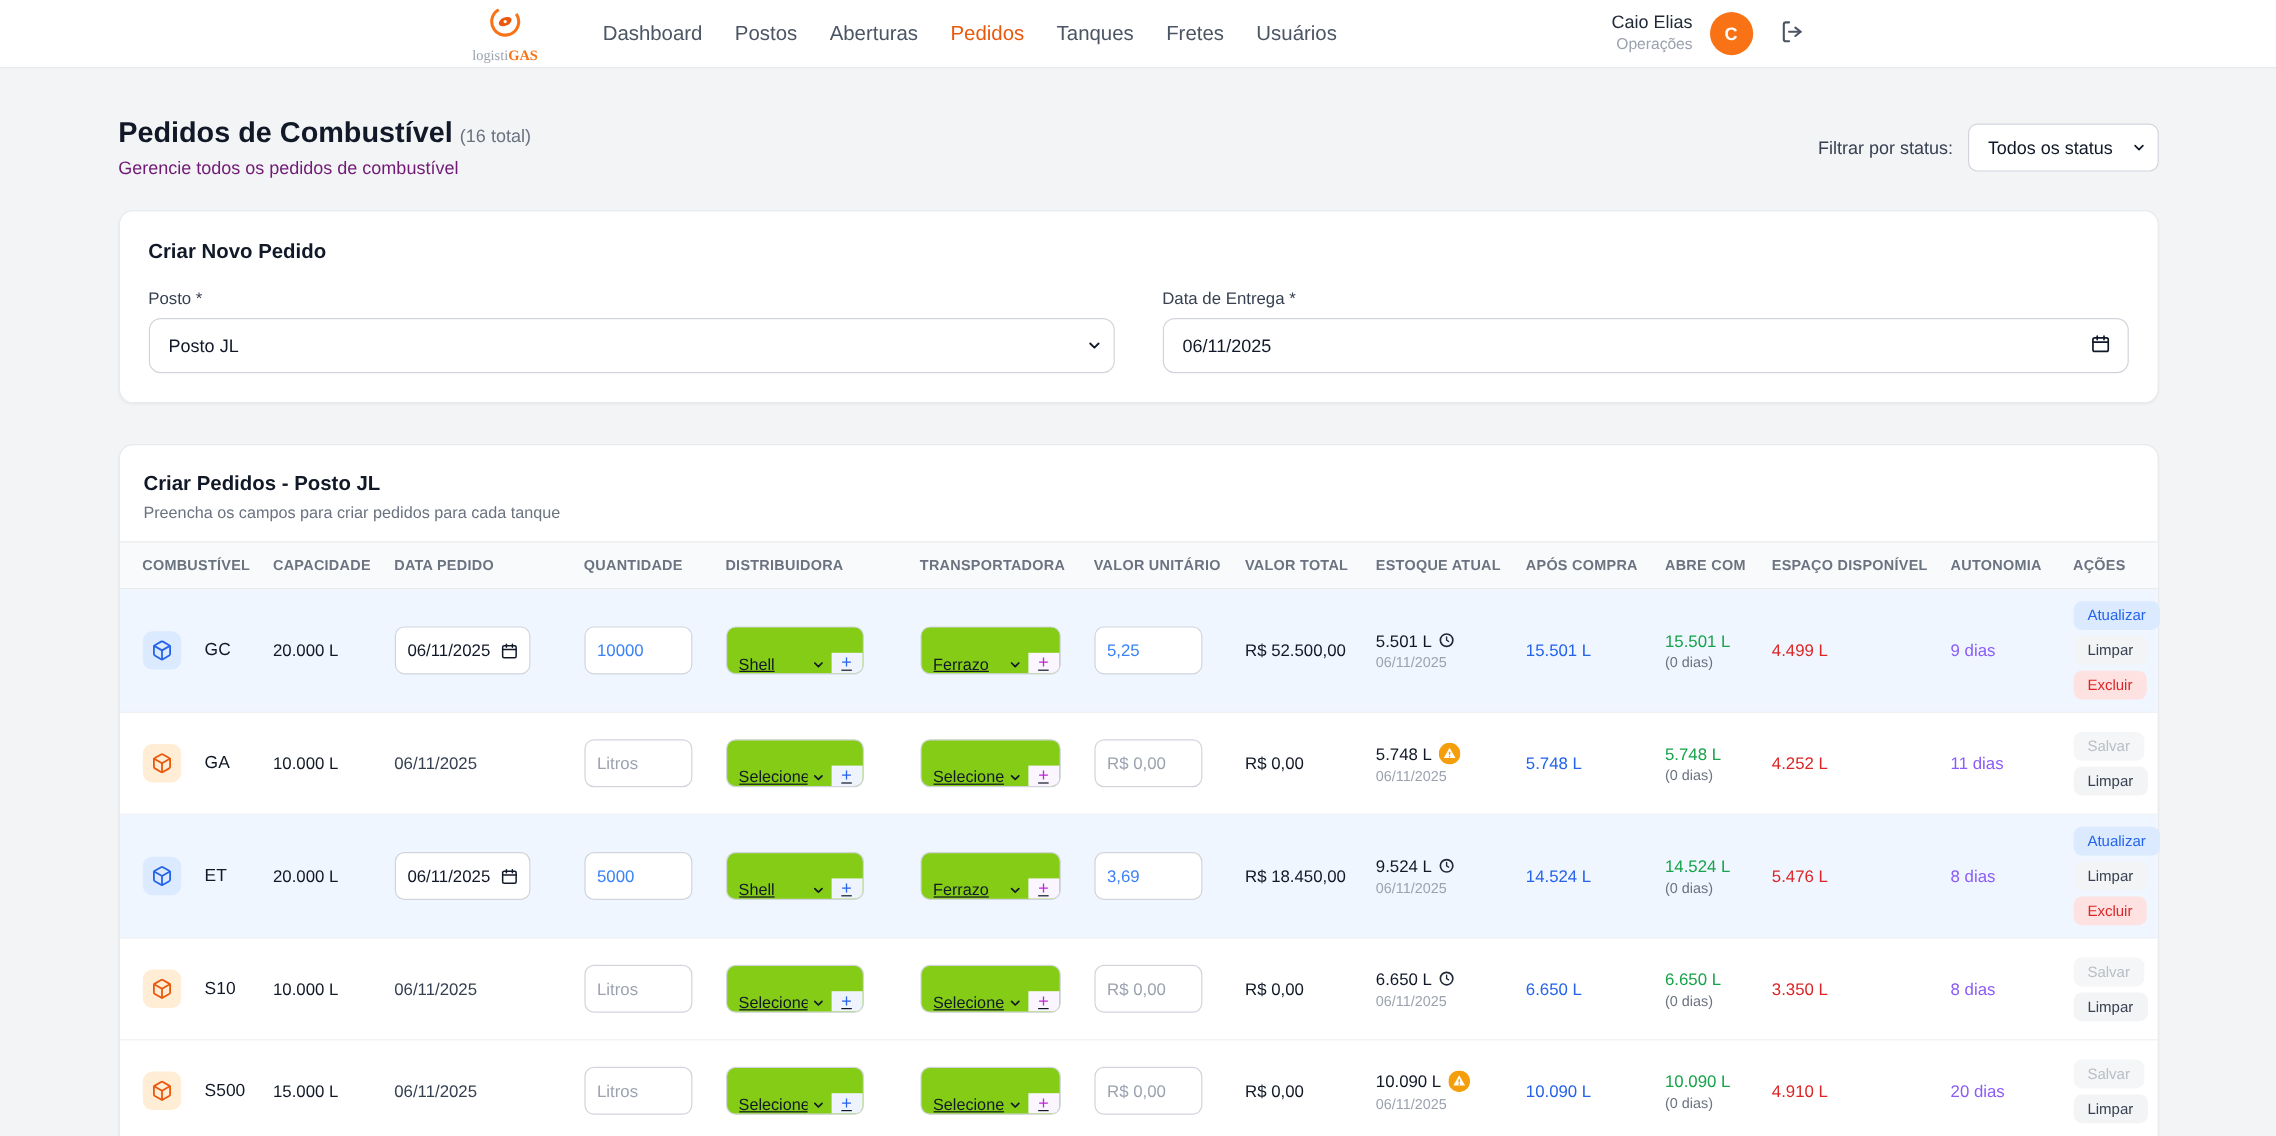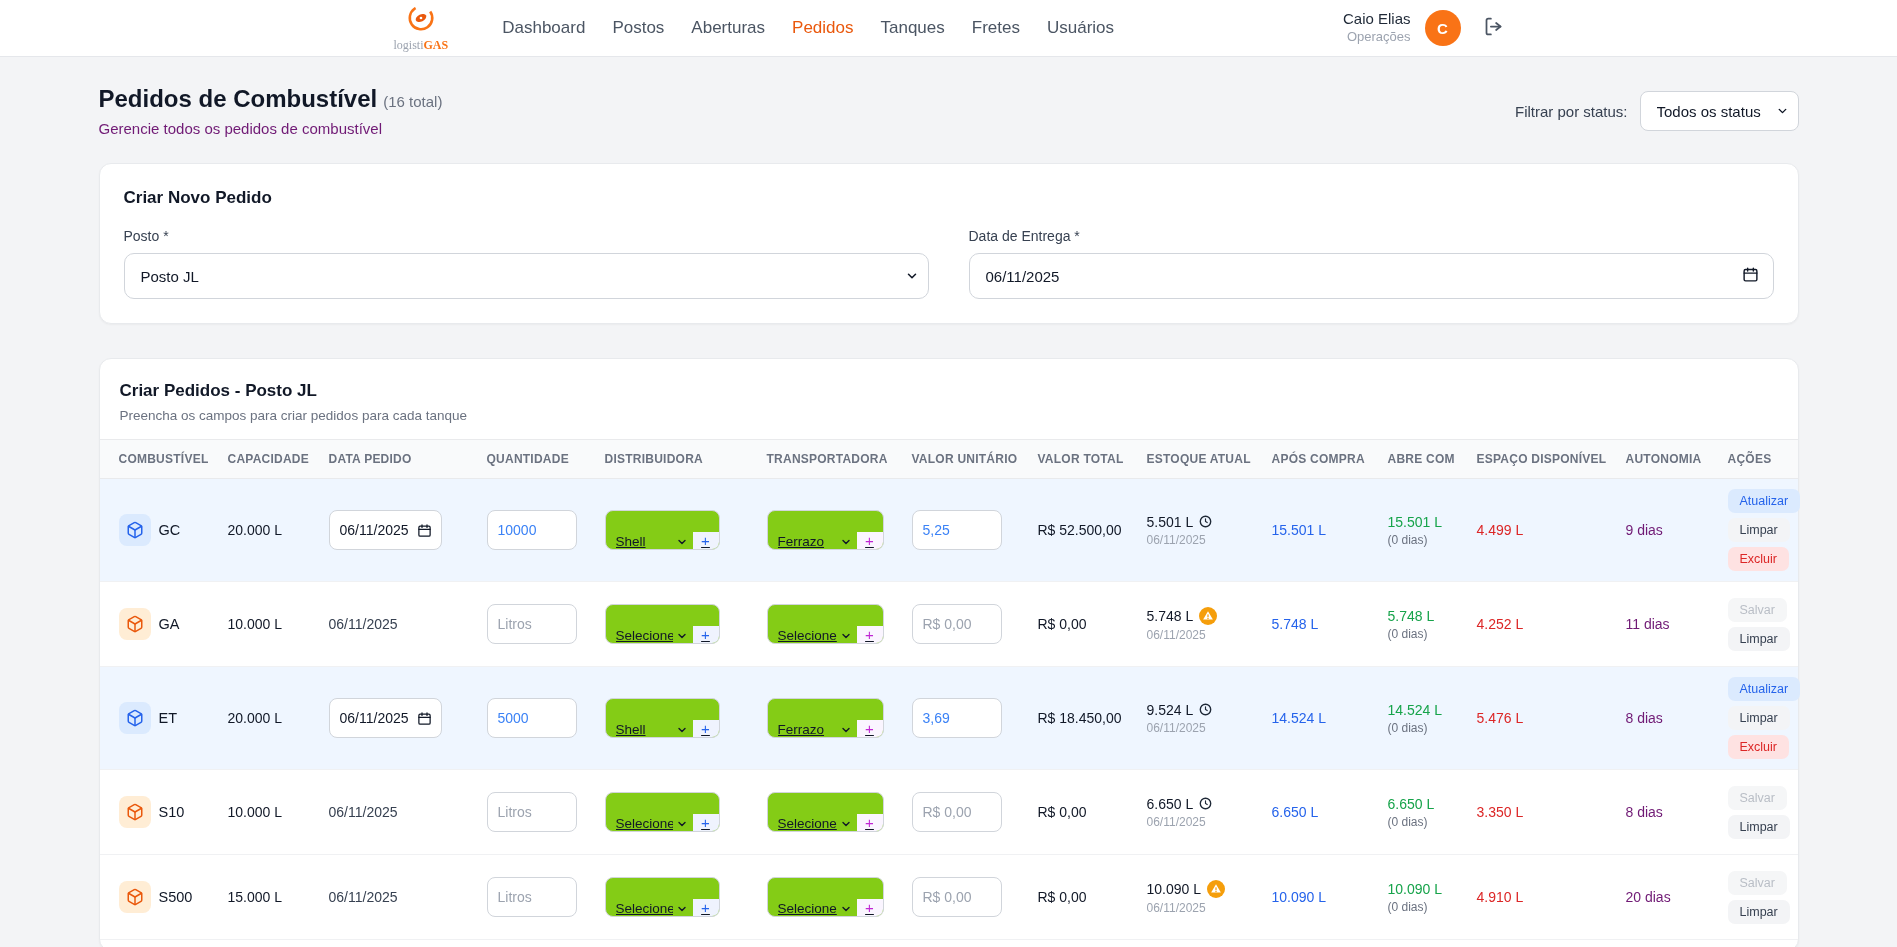--- a/index.html
+++ b/index.html
@@ -17,21 +17,21 @@
   .nav-link.active { color:#ea580c; }
   .nav-right { margin-left:auto; display:flex; gap:14px; }
   .user-block { text-align:right; line-height:1.25; }
   .user-name { font-size:15px; color:#1f2937; }
   .user-role { font-size:13px; color:#9ca3af; }
   .avatar { width:36px; height:36px; border-radius:50%; background:#f97316; color:#fff; display:flex; align-items:center; justify-content:center; font-size:15px; font-weight:700; }
   .logout-btn { background:none; border:none; cursor:pointer; color:#4b5563; display:flex; align-items:center; margin-left:8px; }
 
   
   .container { width:1700px; margin:0 auto; }
-  .page-head { display:flex; justify-content:space-between; align-items:flex-start; margin-top:28px;gap:15px; }
+  .page-head { display:flex; justify-content:space-between; align-items:flex-start; margin-top:40px;gap:15px; }
   .page-title { font-size:24px; font-weight:700; color:#111827; }
   .page-title .total { font-size:15px; font-weight:400; color:#6b7280; margin-left:6px; }
   .page-subtitle { font-size:15px; color:#701a75; margin-top:7px; }
   .filter-wrap { display:flex; align-items:center; gap:12px; margin-top:6px; }
   .filter-label { font-size:15px; color:#374151; }
   .sel-wrap { position:relative; display:inline-flex; }
   .sel-wrap > svg.chev { position:absolute; right:10px; top:50%; transform:translateY(-50%); pointer-events:none; color:#111827; }
   .filter-select { appearance:none; -webkit-appearance:none; background:#fff; border:1px solid #d1d5db; border-radius:8px; height:40px; padding:0 36px 0 16px; font-size:15px; font-family:inherit; color:#111827; cursor:pointer; }
 
   .card { background:#fff; border:1px solid #e8eaed; border-radius:12px; box-shadow:0 1px 2px rgba(0,0,0,.04); }
@@ -47,21 +47,21 @@
   .card-orders { margin-top:34px; padding:22px 0 10px; }
   .orders-head { padding:0 20px 16px; }
   .orders-subtitle { font-size:13.5px; color:#6b7280; margin-top:7px; }
   :root { --cols:109px 101px 158px 118px 162px 145px 126px 109px 125px 116px 89px 149px 102px minmax(60px,1fr); }
   .thead { display:grid; grid-template-columns:var(--cols); padding:12px 0 12px 19px; background:#f9fafb; border-top:1px solid #e9eaec; border-bottom:1px solid #e9eaec; }
   .th { font-size:12px; font-weight:700; color:#6b7280; text-transform:uppercase; letter-spacing:.02em; padding-right:8px; }
   .trow { display:grid; grid-template-columns:var(--cols); align-items:center; padding:10px 0 10px 19px; min-height:85px; border-bottom:1px solid #f0f1f3; }
   .trow.hl { background:#eff6ff; }
   .cell { padding-right:8px; font-size:14px; color:#111827; }
 
-  .fuel-cell { display:flex; align-items:center; gap:8px; }
+  .fuel-cell { display:flex; align-items:center; gap:20px; }
   .fuel-badge { width:32px; height:32px; border-radius:8px; display:flex; align-items:center; justify-content:center; flex:none; }
   .fuel-badge.blue { background:#dbeafe; color:#2563eb; }
   .fuel-badge.orange { background:#ffedd5; color:#ea580c; }
   .fuel-code { font-size:14.5px; color:#111827; }
 
   .date-text { display:none; font-size:14px; color:#374151; }
   .date-box { display:none; width:113px; height:40px; border:1px solid #d1d5db; border-radius:8px; background:#fff; padding:0 9px 0 10px; align-items:center; justify-content:space-between; font-size:14px; color:#111827; cursor:pointer; }
 
   .tbl-input { height:40px; border:1px solid #d1d5db; border-radius:8px; padding:0 10px; font-size:14px; font-family:inherit; color:#3b82f6; background:#fff; outline:none; }
   .tbl-input::placeholder { color:#9ca3af; }
@@ -75,21 +75,21 @@
   .plus-blue { background:#eff3fe; color:#2563eb; }
   .plus-purple { background:#faf5ff; color:#c026d3; }
 
   .total-value { font-weight:500; }
   .stock-line { display:flex; align-items:center; gap:6px; font-weight:500; color:#111827; }
   .stock-date, .opens-note { font-size:12px; color:#9ca3af; margin-top:3px; }
   .opens-note { color:#6b7280; }
   .after-value { color:#2563eb; }
   .opens-value { color:#16a34a; }
   .space-value { color:#dc2626; }
-  .autonomy-value { color:#701a75; }
+  .autonomy-value { color:#8b5cf6; }
   .icon-clock, .icon-warning { display:none; align-items:center; }
 
   .actions { display:flex; flex-direction:column; gap:5px; align-items:flex-start; }
   .abtn { border:none; border-radius:7px; padding:5px 12px; font-size:12.5px; font-family:inherit; cursor:pointer; white-space:nowrap; }
   .abtn.update { background:#dbeafe; color:#2563eb; }
   .abtn.clear { background:#f3f4f6; color:#374151; }
   .abtn.delete { background:#fee2e2; color:#dc2626; }
   .abtn.save { background:#f5f6f7; color:#b9bec6; cursor:default; }
 </style>
 </head>

